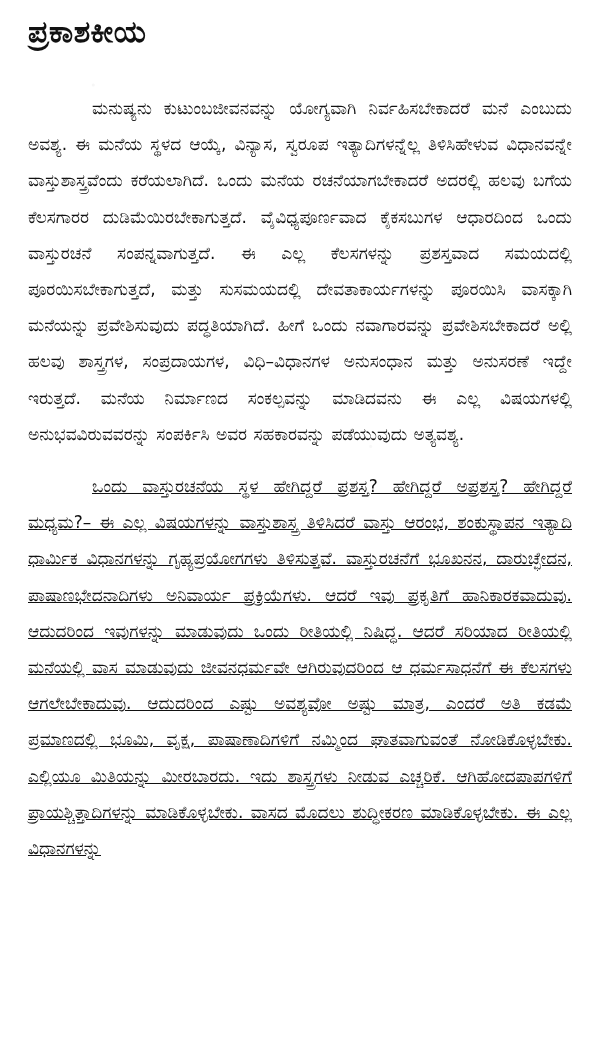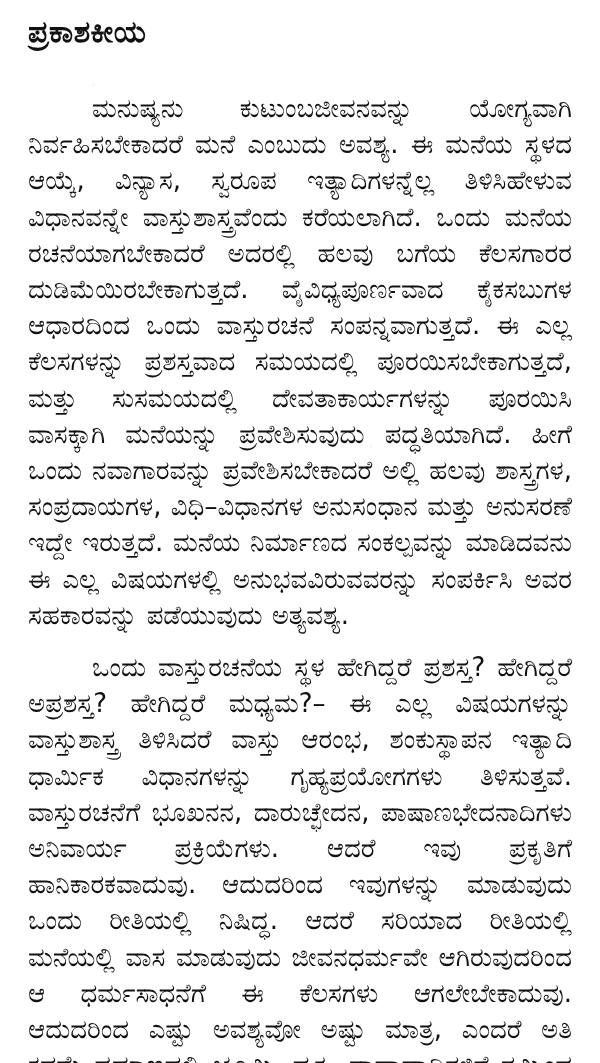--- a/index.html
+++ b/index.html
@@ -39,32 +39,33 @@
       letter-spacing: 0.5px;
     }
     .body-text {
       position: absolute;
       top: 90px;
       left: 0;
       width: 544px;
     }
     .para {
       margin: 0;
-      font-size: 26px;
+      font-size: 17px;
       line-height: 36.2px;
       text-align: justify;
       text-align-last: left;
       word-spacing: 1px;
     }
     .para .indent {
       display: inline-block;
       width: 64px;
     }
     .para + .para {
       margin-top: 16px;
+      text-decoration: underline;
     }
   </style>
 </head>
 <body>
 
 <div class="page">
   <div class="title">ಪ್ರಕಾಶಕೀಯ</div>
 
   <div class="body-text">
     <p class="para"><span class="indent"></span><span>ಮನುಷ್ಯನು ಕುಟುಂಬಜೀವನವನ್ನು ಯೋಗ್ಯವಾಗಿ ನಿರ್ವಹಿಸಬೇಕಾದರೆ ಮನೆ ಎಂಬುದು ಅವಶ್ಯ. ಈ ಮನೆಯ ಸ್ಥಳದ ಆಯ್ಕೆ, ವಿನ್ಯಾಸ, ಸ್ವರೂಪ ಇತ್ಯಾದಿಗಳನ್ನೆಲ್ಲ ತಿಳಿಸಿಹೇಳುವ ವಿಧಾನವನ್ನೇ ವಾಸ್ತುಶಾಸ್ತ್ರವೆಂದು ಕರೆಯಲಾಗಿದೆ. ಒಂದು ಮನೆಯ ರಚನೆಯಾಗಬೇಕಾದರೆ ಅದರಲ್ಲಿ ಹಲವು ಬಗೆಯ ಕೆಲಸಗಾರರ ದುಡಿಮೆಯಿರಬೇಕಾಗುತ್ತದೆ. ವೈವಿಧ್ಯಪೂರ್ಣವಾದ ಕೈಕಸಬುಗಳ ಆಧಾರದಿಂದ ಒಂದು ವಾಸ್ತುರಚನೆ ಸಂಪನ್ನವಾಗುತ್ತದೆ. ಈ ಎಲ್ಲ ಕೆಲಸಗಳನ್ನು ಪ್ರಶಸ್ತವಾದ ಸಮಯದಲ್ಲಿ ಪೂರಯಿಸಬೇಕಾಗುತ್ತದೆ, ಮತ್ತು ಸುಸಮಯದಲ್ಲಿ ದೇವತಾಕಾರ್ಯಗಳನ್ನು ಪೂರಯಿಸಿ ವಾಸಕ್ಕಾಗಿ ಮನೆಯನ್ನು ಪ್ರವೇಶಿಸುವುದು ಪದ್ಧತಿಯಾಗಿದೆ. ಹೀಗೆ ಒಂದು ನವಾಗಾರವನ್ನು ಪ್ರವೇಶಿಸಬೇಕಾದರೆ ಅಲ್ಲಿ ಹಲವು ಶಾಸ್ತ್ರಗಳ, ಸಂಪ್ರದಾಯಗಳ, ವಿಧಿ–ವಿಧಾನಗಳ ಅನುಸಂಧಾನ ಮತ್ತು ಅನುಸರಣೆ ಇದ್ದೇ ಇರುತ್ತದೆ. ಮನೆಯ ನಿರ್ಮಾಣದ ಸಂಕಲ್ಪವನ್ನು ಮಾಡಿದವನು ಈ ಎಲ್ಲ ವಿಷಯಗಳಲ್ಲಿ ಅನುಭವವಿರುವವರನ್ನು ಸಂಪರ್ಕಿಸಿ ಅವರ ಸಹಕಾರವನ್ನು ಪಡೆಯುವುದು ಅತ್ಯವಶ್ಯ.</span></p>

